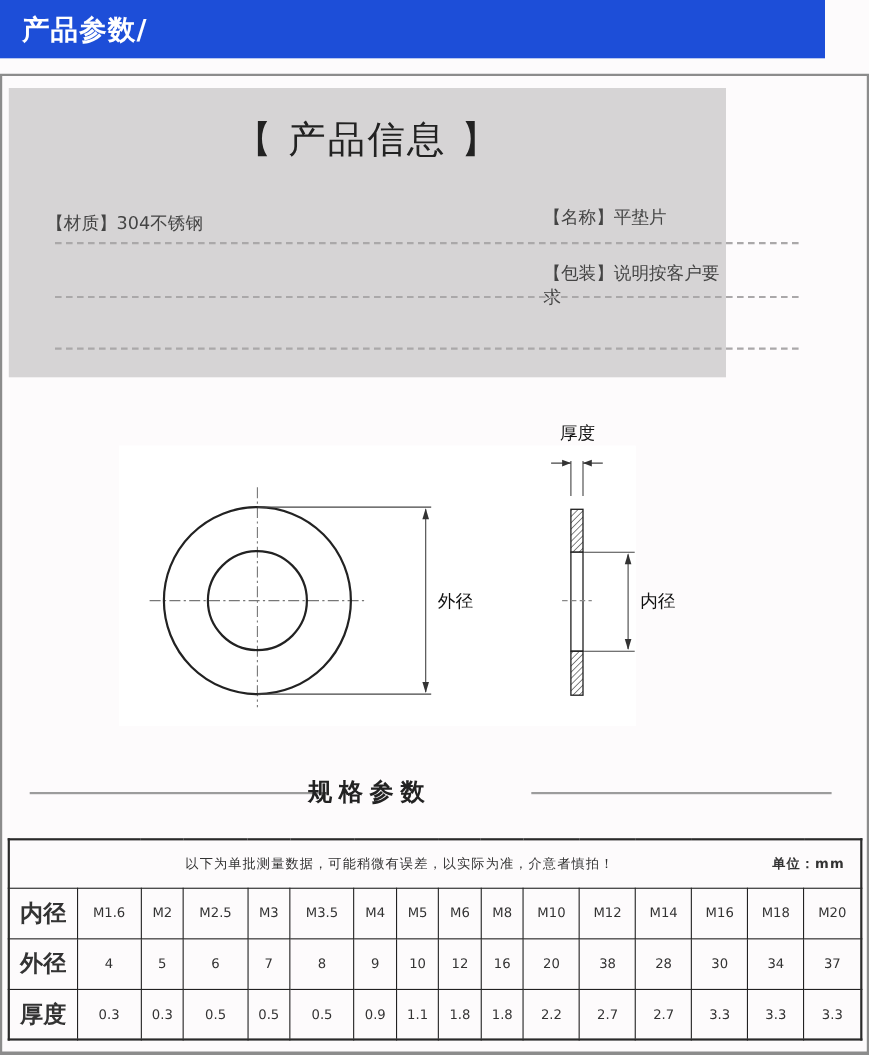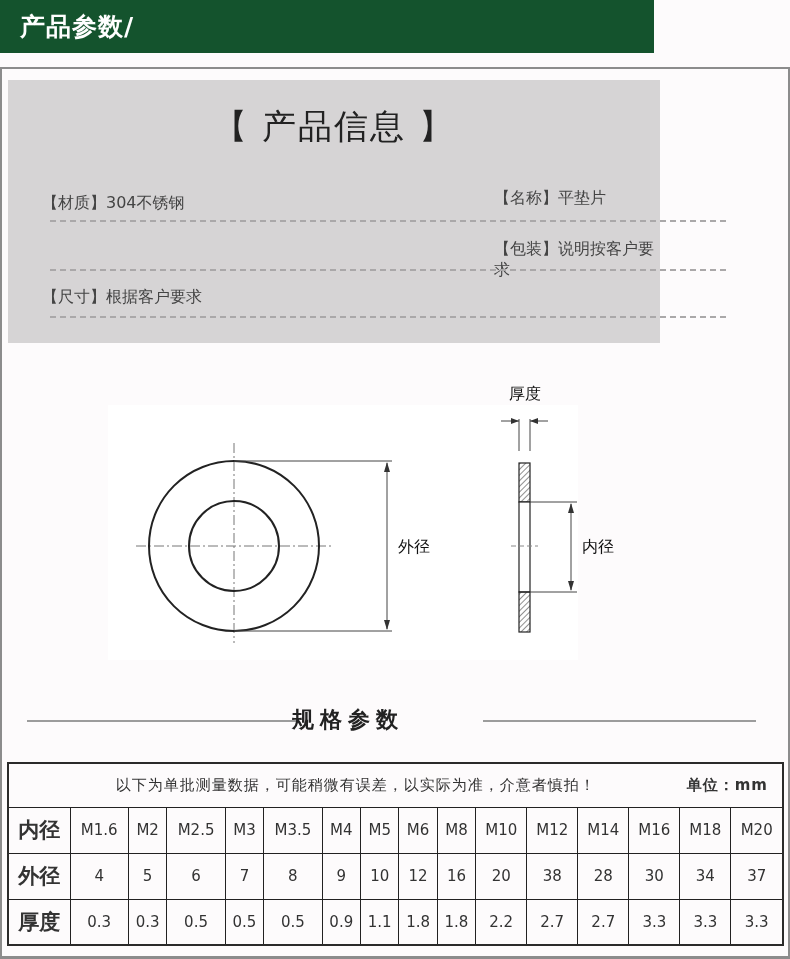--- a/index.html
+++ b/index.html
@@ -1,21 +1,21 @@
 <!DOCTYPE html>
 <html><head>
 <meta charset="utf-8">
 <style>
   * { box-sizing: border-box; margin: 0; padding: 0; }
   html, body { width: 790px; height: 959px; background: #fdfbfc; overflow: hidden; }
   body { position: relative; font-family: "DejaVu Sans", "Liberation Sans", sans-serif; color: #333; }
 
   .header-bar {
-    position: absolute; left: 0; top: 0; width: 654px; height: 53px;
-    background: #14532d; display: flex; align-items: center; padding-left: 20px;
+    position: absolute; left: 0; top: 0; width: 750px; height: 53px;
+    background: #1d4ed8; display: flex; align-items: center; padding-left: 20px;
   }
   .header-bar .cn { color: #ffffff; font-size: 25px; font-weight: bold; letter-spacing: 1px; }
   .header-bar .en { color: #dfe9f2; font-size: 22px; margin-left: 6px; }
 
   .frame {
     position: absolute; left: 0; top: 67px; width: 790px; height: 892px;
     border: 2px solid #8c8c8c; border-bottom-width: 3px; background: #fdfbfc;
   }
 
   .info-card {
@@ -38,50 +38,47 @@
     position: absolute; left: 108px; top: 405px; width: 470px; height: 255px;
     background: #ffffff;
   }
   .drawing svg { position: absolute; left: 0; top: 0; }
   .dim-label { position: absolute; font-size: 16px; color: #111; }
 
   .spec-title-wrap { position: absolute; left: 0; top: 700px; width: 790px; height: 40px; }
   .spec-line { position: absolute; top: 20px; height: 2px; background: #9c9c9c; }
   .spec-title {
     position: absolute; left: 0; width: 672px; top: 5px; text-align: center;
-    font-size: 22px; font-weight: bold; color: #222; letter-spacing: 6px; margin-left: 12px;
+    font-size: 22px; font-weight: bold; color: #222; letter-spacing: 6px;
   }
 
   table.spec {
     position: absolute; left: 7px; top: 762px; width: 777px;
     border-collapse: collapse; border: 2px solid #2a2a2a; background: #fdfbfc;
   }
-  table.spec td { border: 1px solid #222; text-align: center; color: #333; font-size: 15px; }
+  table.spec td { border: 1px solid #222; text-align: center; color: #333; font-size: 12px; }
   .note-row td { height: 44px; text-align: left; padding-left: 16px; font-size: 15px; color: #555; letter-spacing: 1px; }
   .note-row .unit { float: right; padding-right: 14px; font-weight: bold; color: #333; letter-spacing: 1px; }
   .data-row td { height: 46px; }
   .data-row td.rowhead { font-size: 21px; font-weight: bold; color: #333; width: 62px; }
 </style>
 </head>
 <body>
 
 <div class="header-bar">
   <span class="cn">产品参数/</span>
 </div>
 
 <div class="frame"></div>
 
 <div class="info-card">
   <div class="info-title">【 产品信息 】</div>
 
   <div class="info-row" style="left:34px; top:113px;">
     <span class="lbl">【材质】</span><span>304不锈钢</span>
-  </div>
-  <div class="info-row" style="left:34px; top:207px;">
-    <span class="lbl">【尺寸】</span><span>根据客户要求</span>
   </div>
 
   <div class="info-row" style="left:486px; top:108px;">
     <span class="lbl">【名称】</span><span>平垫片</span>
   </div>
   <div class="info-row" style="left:486px; top:159px;">
     <span class="lbl">【包装】</span><span>说明按客户要求</span>
   </div>
 
   <div class="dash" style="left:42px; width:676px; top:140px;"></div>

